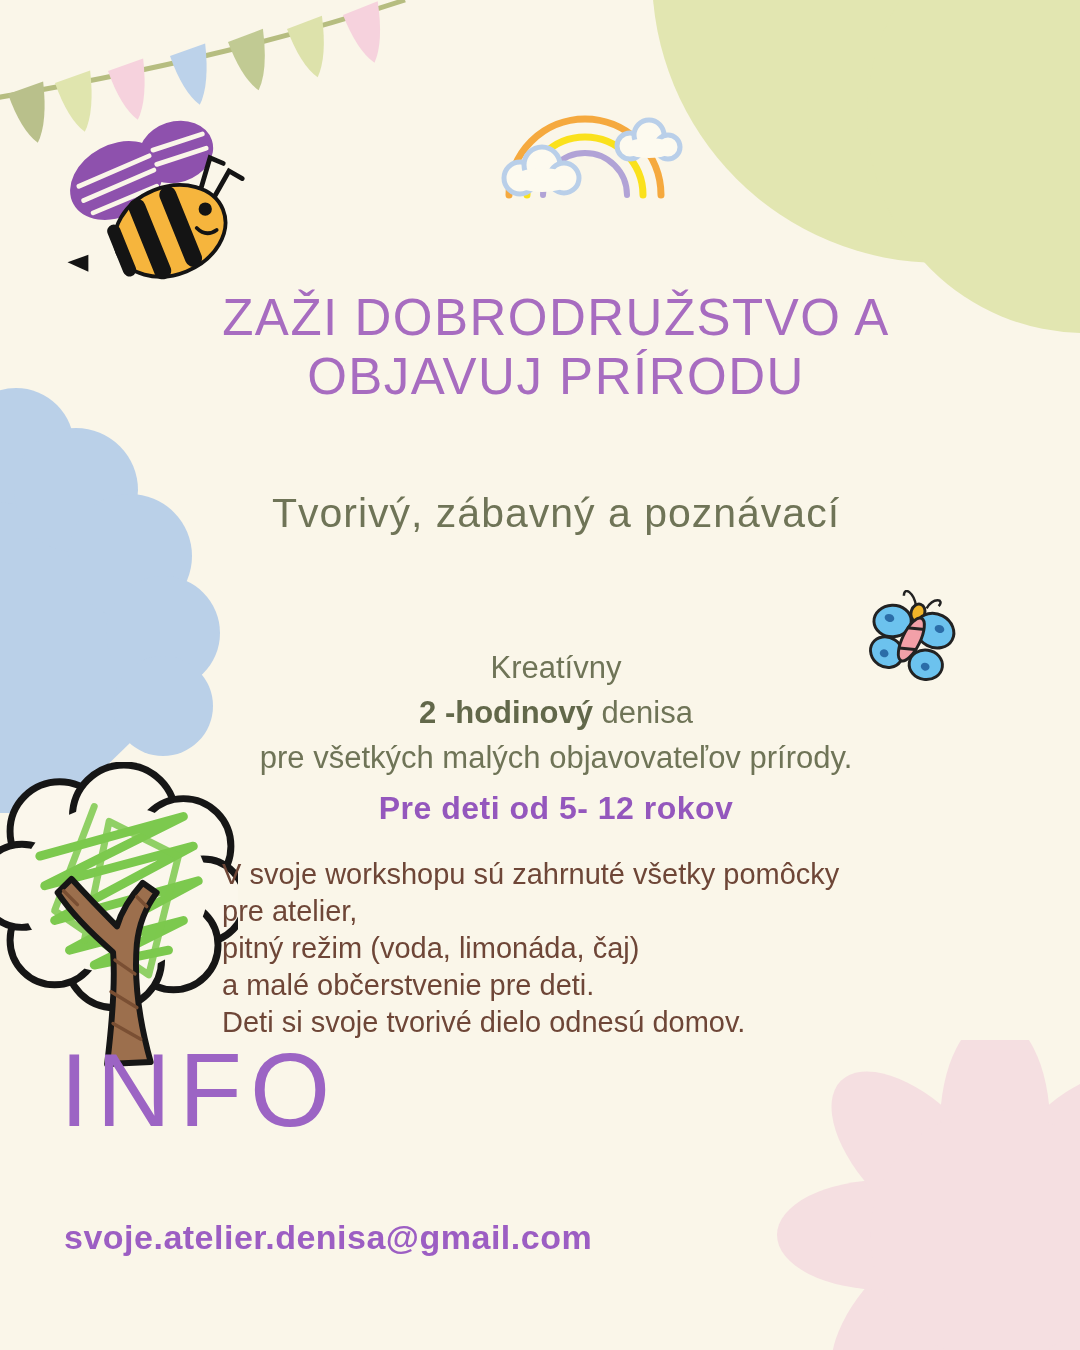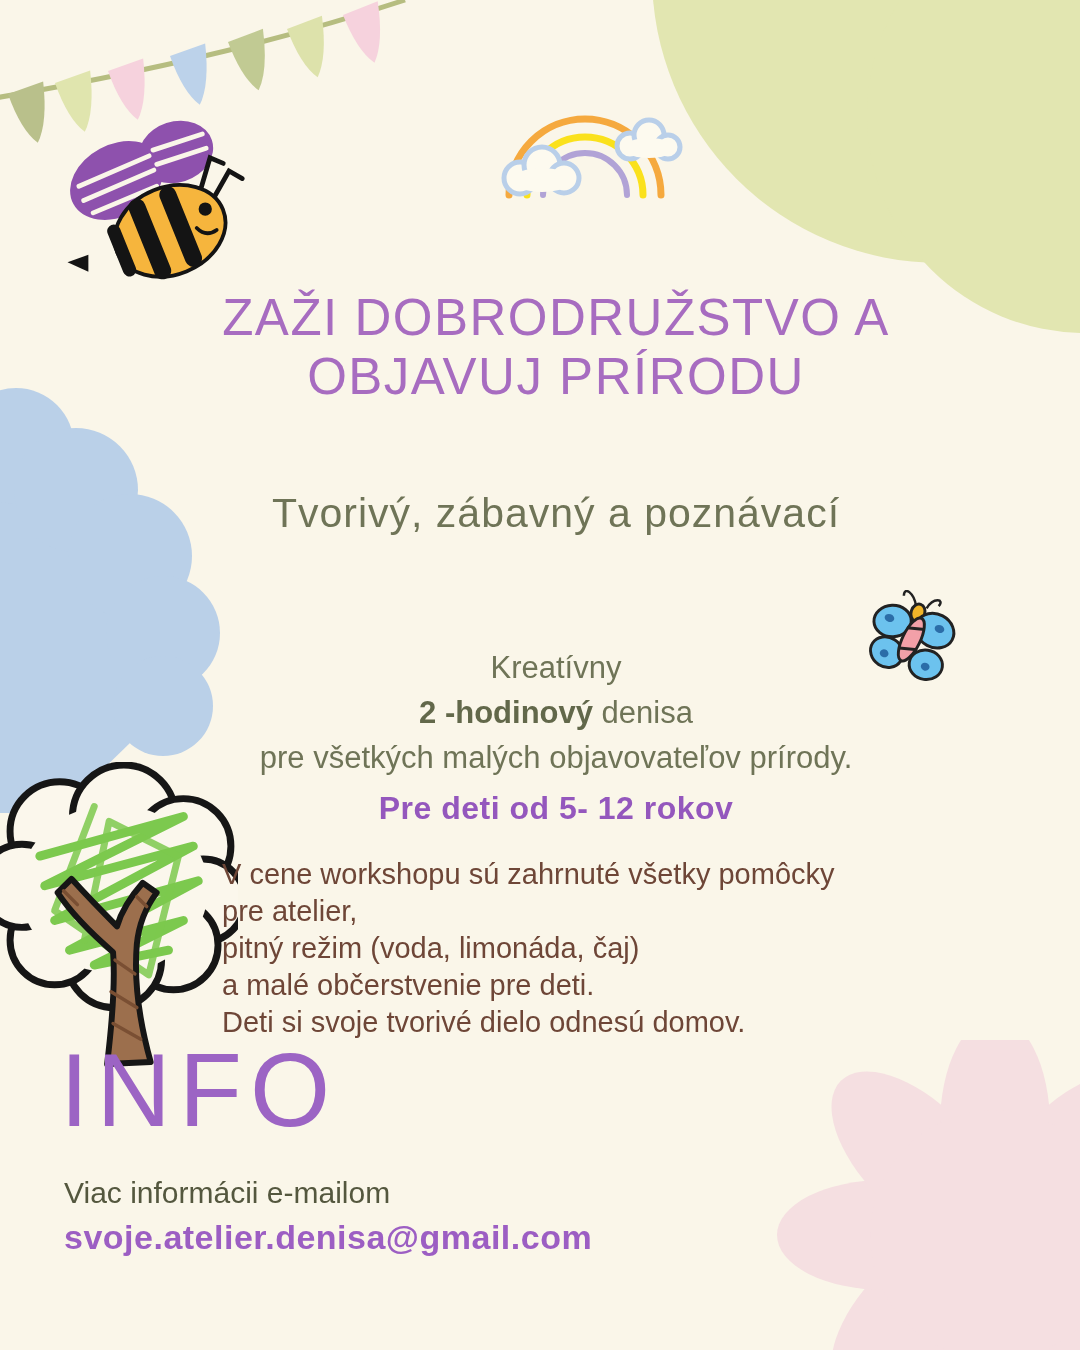--- a/index.html
+++ b/index.html
@@ -167,24 +167,23 @@
 
   <div class="abs center-text" id="program">
     <div>Kreatívny</div>
     <div><b>2 -hodinový</b><span> denisa</span></div>
     <div>pre všetkých malých objavovateľov prírody.</div>
   </div>
 
   <div class="abs center-text" id="audience">Pre deti od 5- 12 rokov</div>
 
   <div class="abs" id="details">
-    <div>V cene workshopu sú zahrnuté všetky pomôcky</div>
+    <div>V svoje workshopu sú zahrnuté všetky pomôcky</div>
     <div>pre atelier,</div>
     <div>pitný režim (voda, limonáda, čaj)</div>
     <div>a malé občerstvenie pre deti.</div>
     <div>Deti si svoje tvorivé dielo odnesú domov.</div>
   </div>
 
   <div class="abs" id="info-heading">INFO</div>
-  <div class="abs" id="info-note">Viac informácii e-mailom</div>
   <div class="abs" id="info-email">svoje.atelier.denisa@gmail.com</div>
 
 </div>
 
 </body></html>

